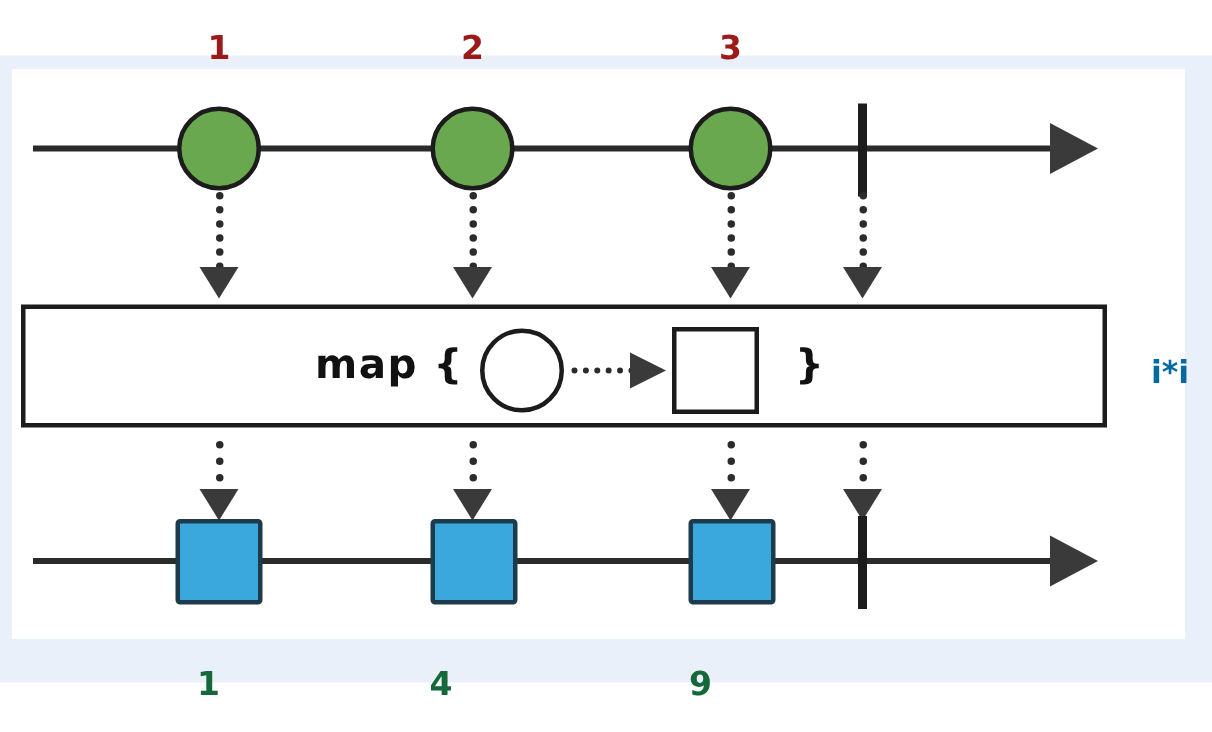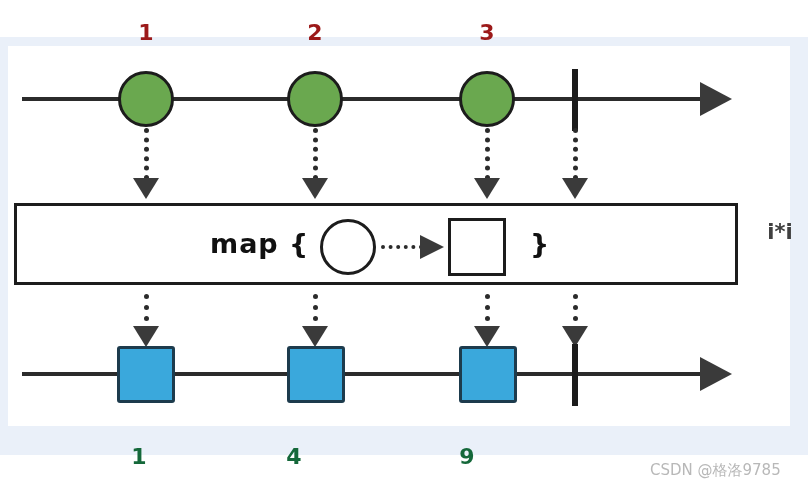--- a/index.html
+++ b/index.html
@@ -173,24 +173,24 @@
     font-size: 22px;
     font-weight: bold;
     color: #15683a;
     font-family: "DejaVu Sans", "Liberation Sans", sans-serif;
     text-align: center;
     width: 40px;
   }
   .label-expr {
     position: absolute;
     left: 758px;
-    top: 220px;
+    top: 236px;
     font-size: 21px;
     font-weight: bold;
-    color: #404040;
+    color: #0369a1;
     font-family: "DejaVu Sans", "Liberation Sans", sans-serif;
     width: 44px;
     text-align: center;
   }
   
   .watermark {
     position: absolute;
     left: 650px;
     top: 461px;
     font-size: 15px;
@@ -260,15 +260,14 @@
   <div class="marble-square" style="left:117px; top:346px;"></div>
   <div class="marble-square" style="left:287px; top:346px;"></div>
   <div class="marble-square" style="left:459px; top:346px;"></div>
 
   <div class="complete-bar" style="left:572px; top:344px; height:62px;"></div>
 
   <div class="label-out" style="left:119px; top:444px;">1</div>
   <div class="label-out" style="left:274px; top:444px;">4</div>
   <div class="label-out" style="left:447px; top:444px;">9</div>
 
-  <div class="watermark">CSDN @格洛9785</div>
 
 </div>
 
 </body></html>

